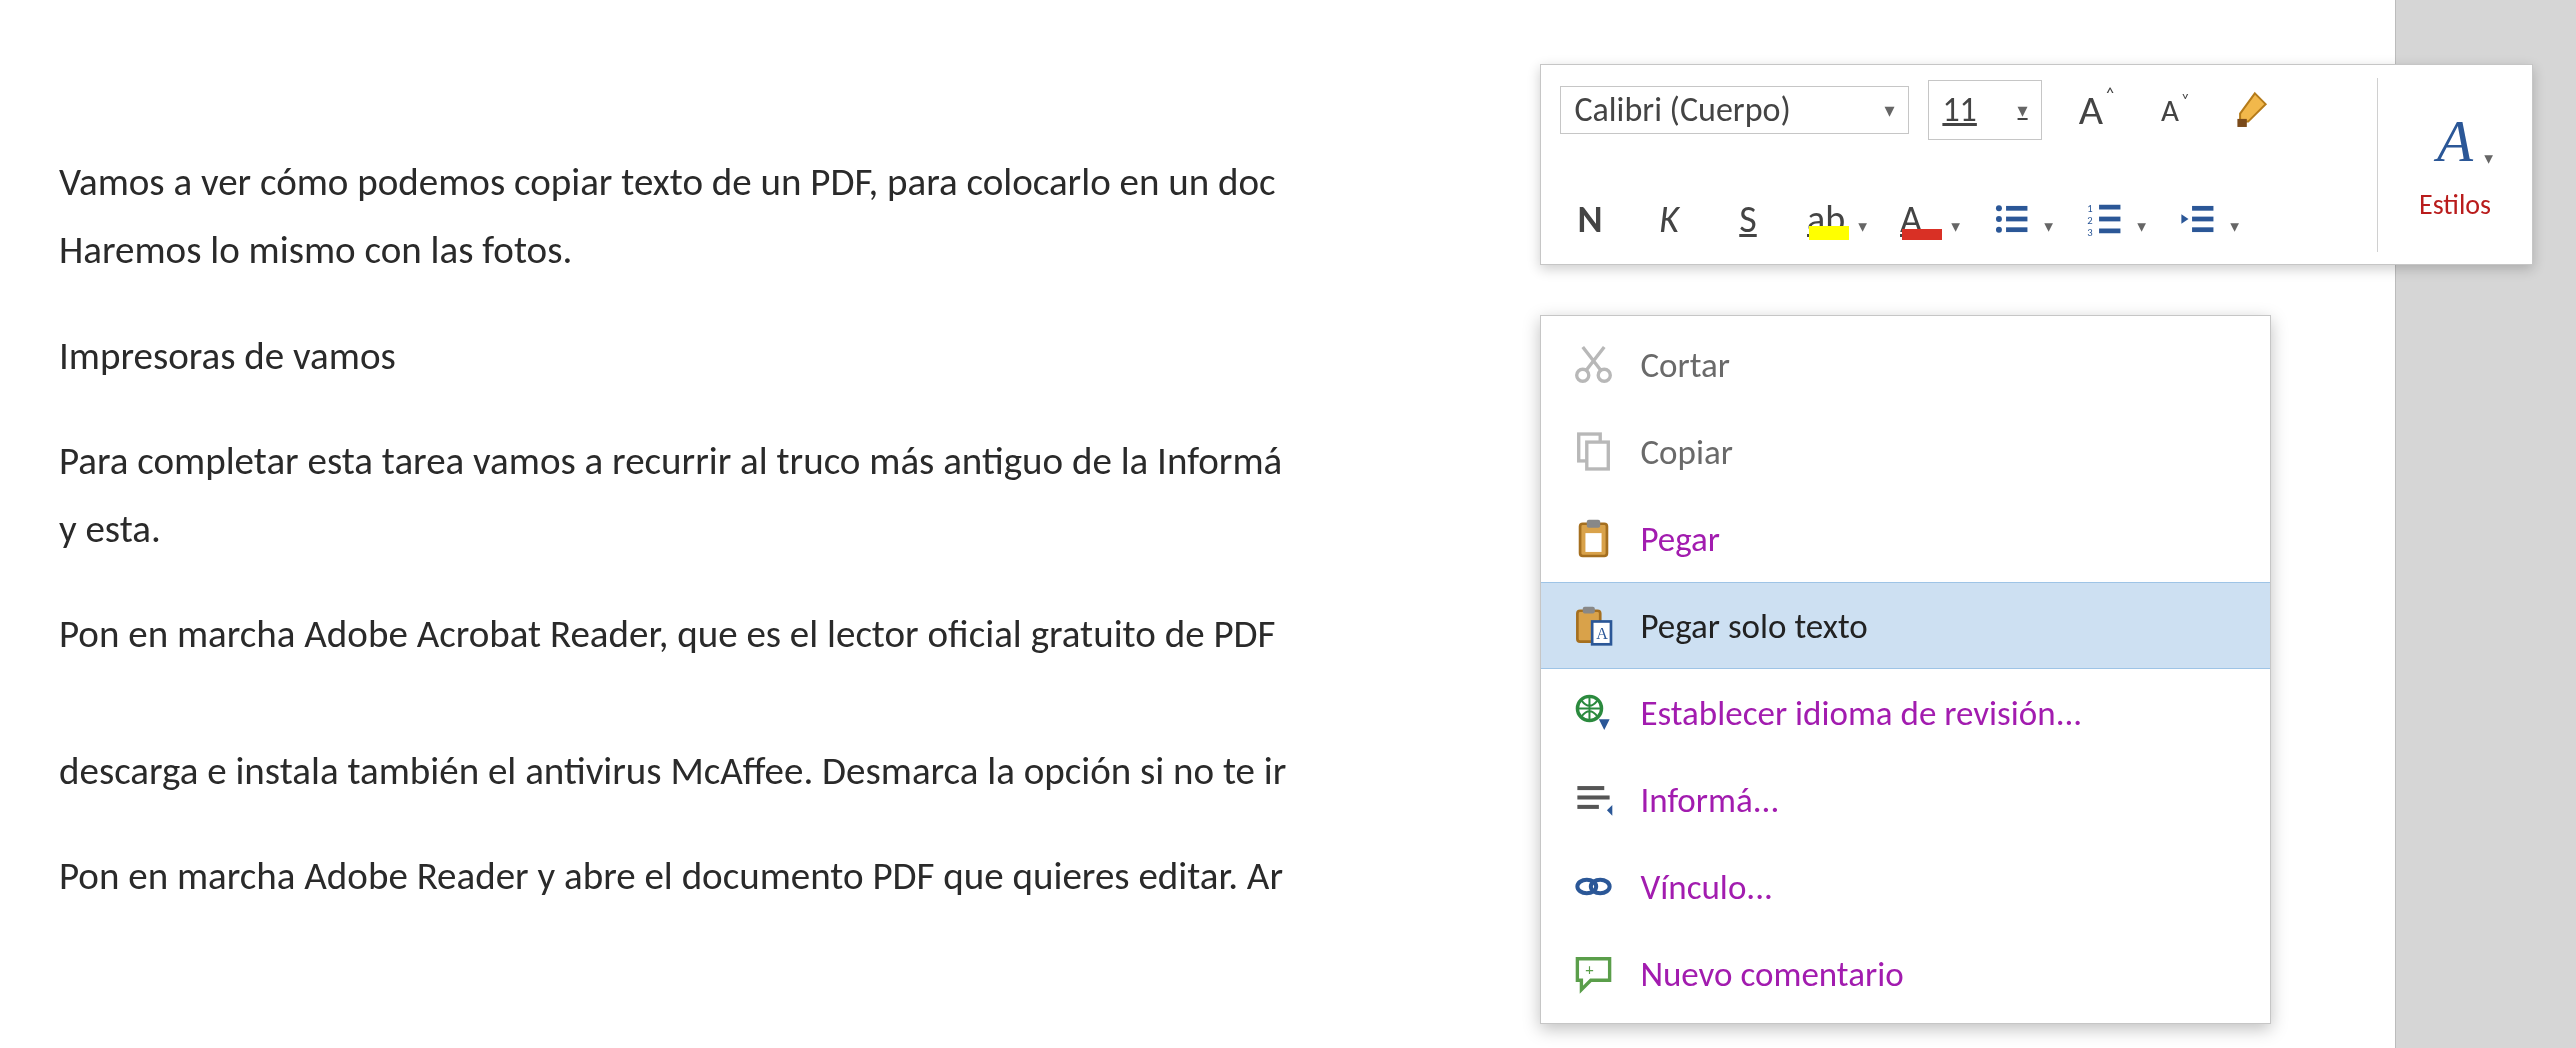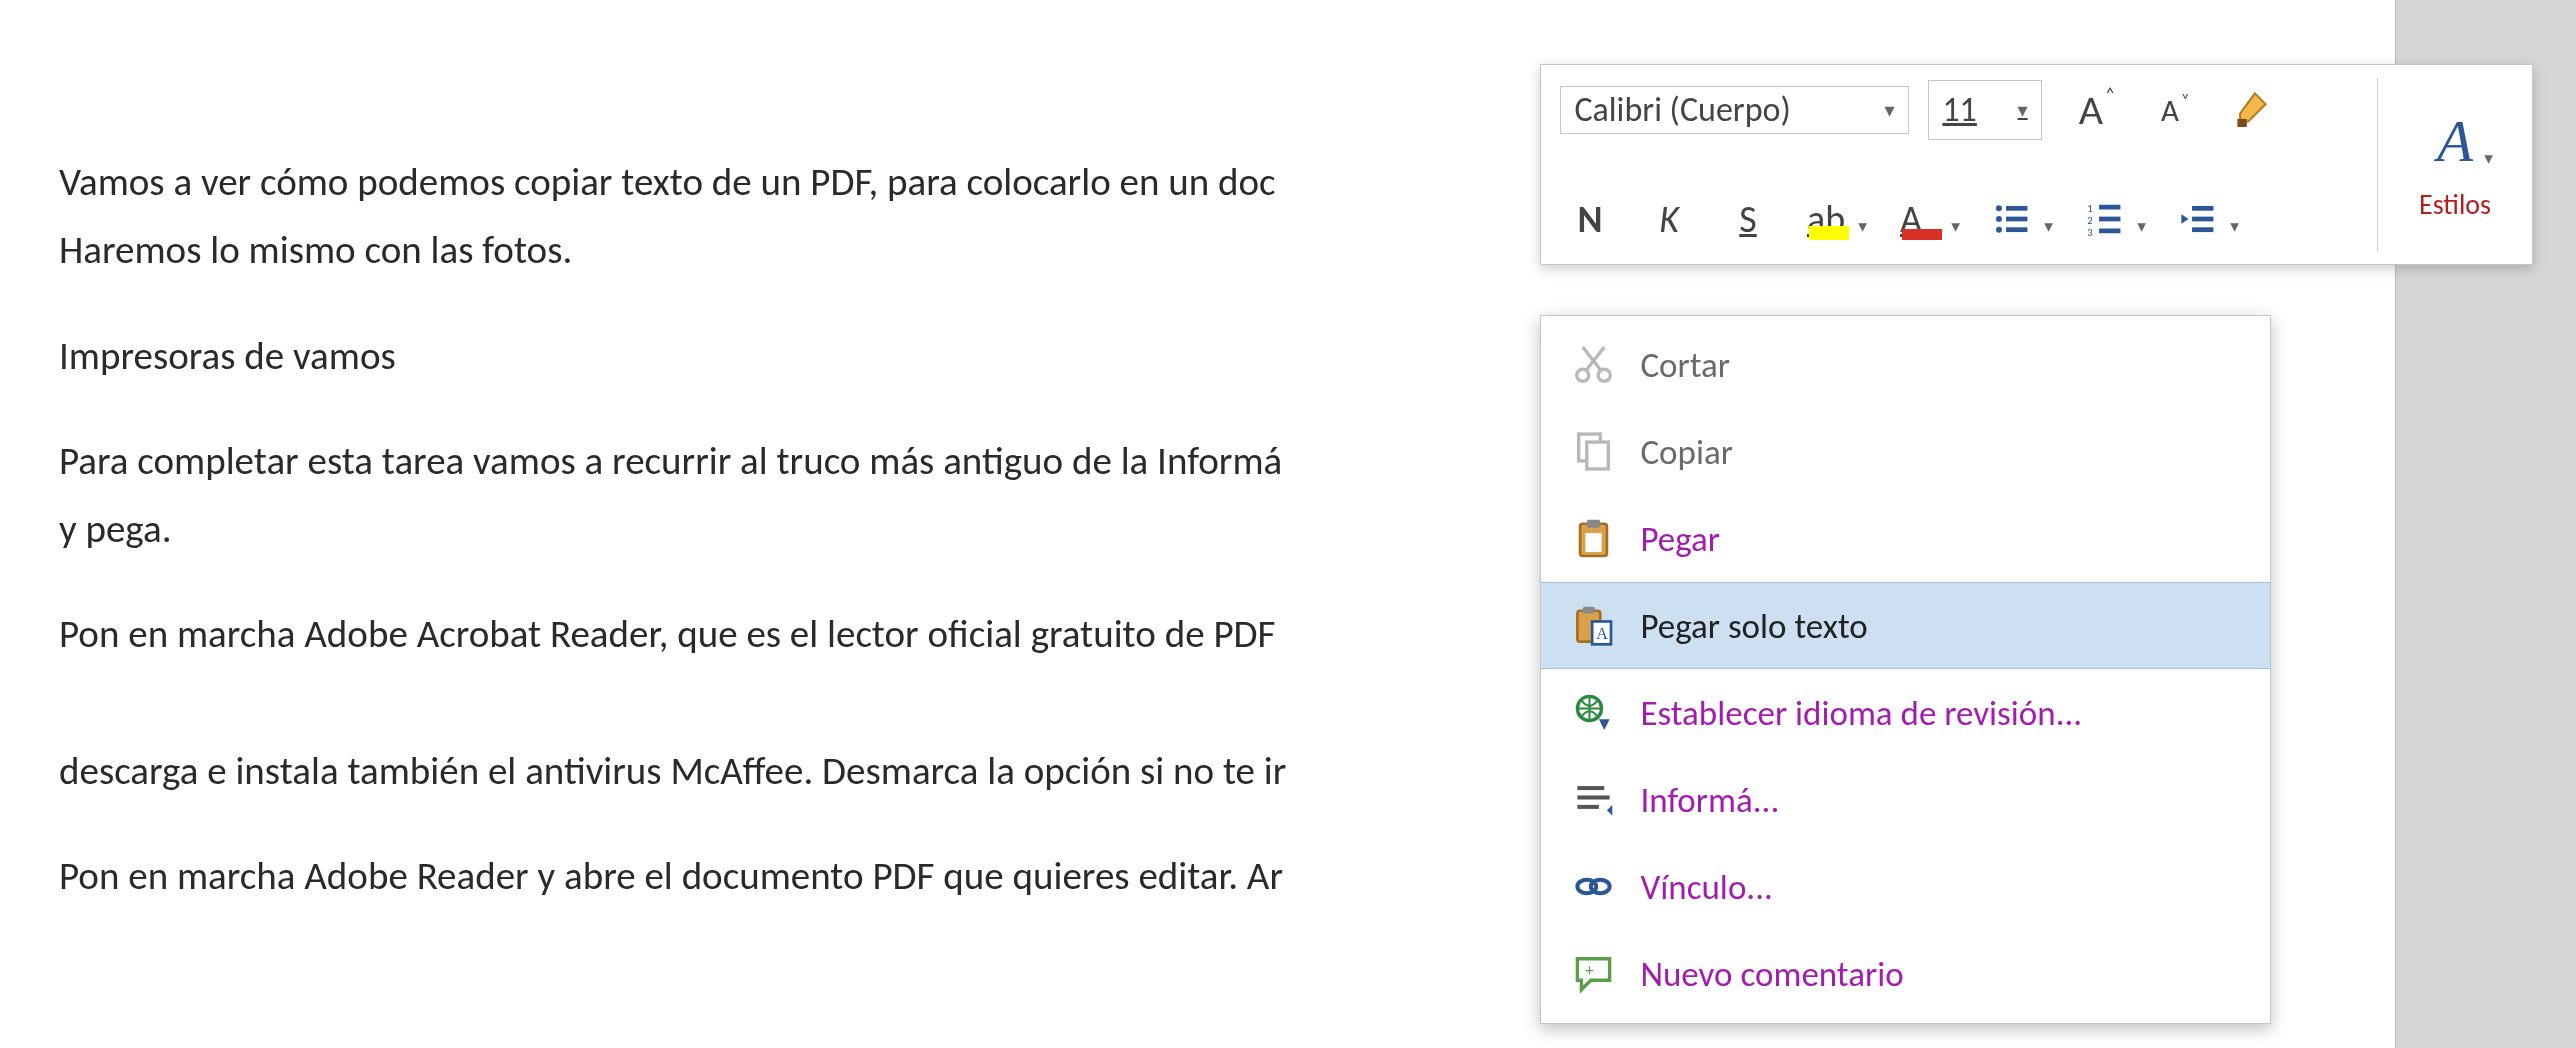--- a/index.html
+++ b/index.html
@@ -192,21 +192,21 @@
 <div class="doc-area">
   <p>
     <span>Vamos a ver cómo podemos copiar texto de un PDF, para colocarlo en un doc</span><br>
     <span>Haremos lo mismo con las fotos.</span>
   </p>
   <p>
     <span>Impresoras de vamos</span>
   </p>
   <p>
     <span>Para completar esta tarea vamos a recurrir al truco más antiguo de la Informá</span><br>
-    <span>y pega.</span>
+    <span>y esta.</span>
   </p>
   <p>
     <span>Pon en marcha Adobe Acrobat Reader, que es el lector oficial gratuito de </span><span class="spellerr">PDF</span><br>
     <br>
     <span>descarga e instala también el antivirus </span><span class="spellerr">McAffee</span><span>. Desmarca la opción si no te ir</span>
   </p>
   <p>
     <span>Pon en marcha Adobe Reader y abre el documento PDF que quieres editar. </span><span class="spellerr">Ar</span>
   </p>
 </div>

